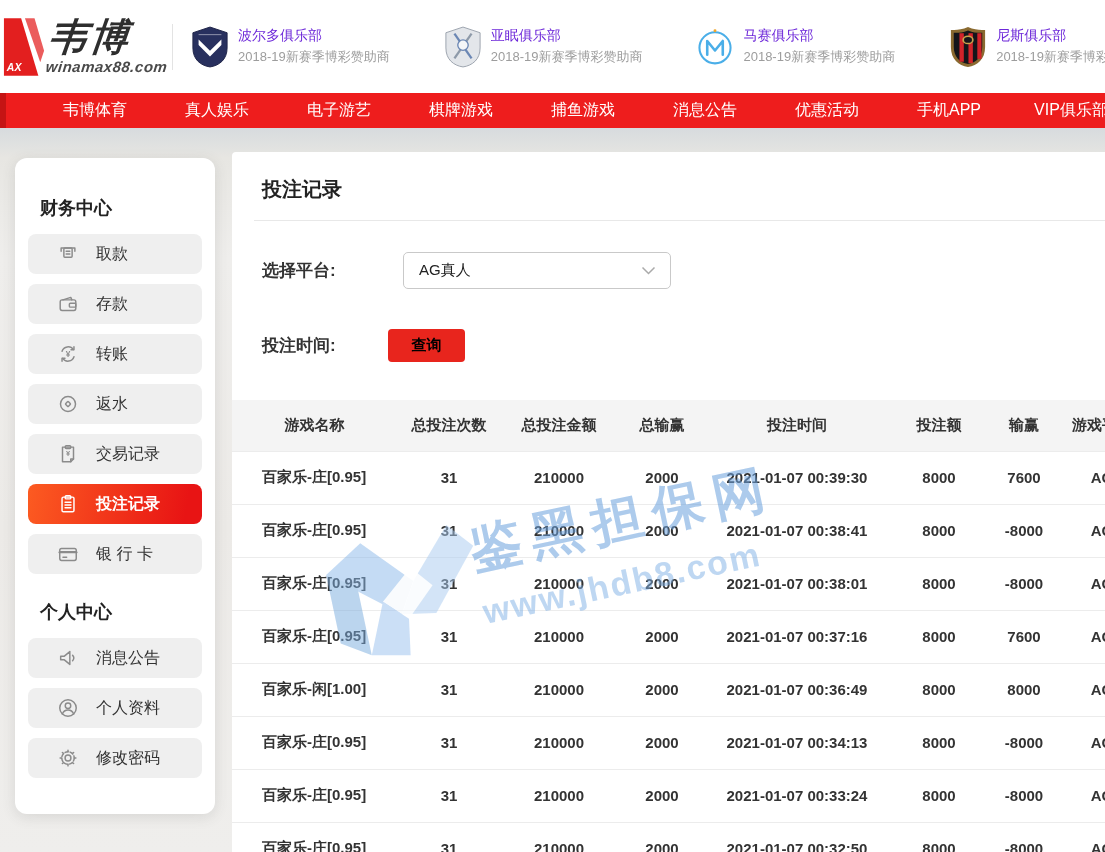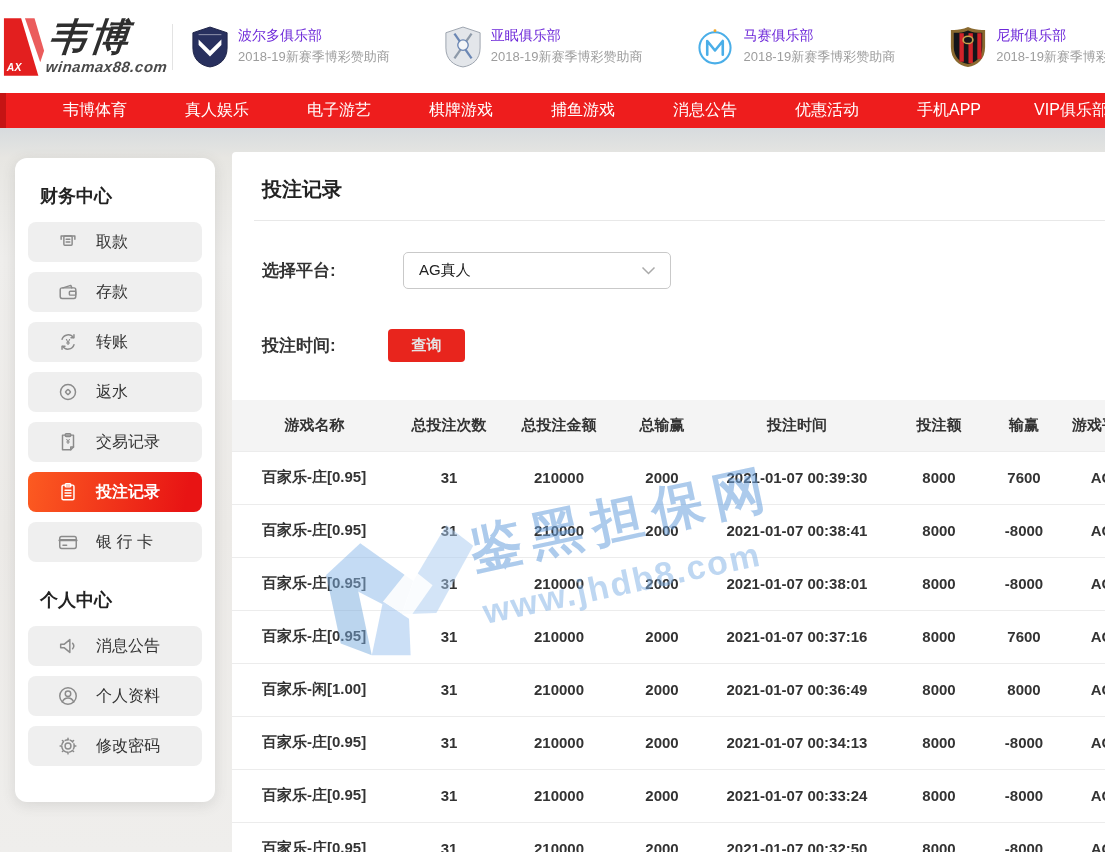--- a/index.html
+++ b/index.html
@@ -24,21 +24,21 @@
   .nav { height:35px; background:#ee1d1d; display:flex; align-items:center; padding-left:34px; position:relative; }
   .nav-edge { position:absolute; left:0; top:0; width:6px; height:35px; background:#c51414; }
   .nav-item { width:122px; flex:none; text-align:center; color:#fff; font-size:16px; cursor:pointer; white-space:nowrap; }
 
   
   .page-bg { position:relative; height:724px;
     background:linear-gradient(180deg,#d7dbde 0px,#e7e6e2 30px,#efeeec 130px,#eceae7 400px,#efeeec 100%); }
 
   
   .sidebar-card { position:absolute; left:15px; top:30px; width:200px; background:#fff;
-    border-radius:12px; box-shadow:0 3px 14px rgba(70,70,70,.14); padding:16px 13px 26px; }
+    border-radius:12px; box-shadow:0 3px 14px rgba(70,70,70,.14); padding:28px 13px 26px; }
   .side-title { font-size:18px; font-weight:bold; color:#222; margin:10px 0 14px 12px; }
   .side-title.second { margin-top:26px; }
   .side-item { height:40px; background:#efefef; border-radius:8px; display:flex; align-items:center;
     margin-bottom:10px; cursor:pointer; }
   .side-item .icon { margin-left:29px; display:flex; }
   .side-item .icon svg { width:22px; height:22px; fill:none; stroke:#8b8b8b; stroke-width:1.6;
     stroke-linecap:round; stroke-linejoin:round; }
   .side-item .icon svg text { fill:#8b8b8b; stroke:none; }
   .side-item .lbl { margin-left:17px; font-size:16px; color:#333; white-space:nowrap; }
   .side-item.active { background:linear-gradient(100deg,#fc5b21 0%,#e81414 90%); }
@@ -57,21 +57,21 @@
   .select-box { margin-left:31px; width:268px; height:37px; border:1px solid #c9c9c9; border-radius:5px;
     display:flex; align-items:center; justify-content:space-between; padding:0 14px 0 15px;
     font-size:15px; color:#222; cursor:pointer; background:#fff; }
   .chev svg { width:15px; height:9px; fill:none; stroke:#aaa; stroke-width:1.5; display:block; }
   .time-opts { display:flex; margin-left:20px; }
   .time-opt { width:93px; text-align:center; font-size:15px; color:#333; cursor:pointer; }
   .month-btn { margin-left:10px; width:77px; height:34px; border:2px solid #d4281f; border-radius:7px;
     color:#d4281f; font-weight:bold; font-size:15px; display:flex; align-items:center; justify-content:center;
     cursor:pointer; background:#fff; flex:none; }
   .query-btn { margin-left:16px; width:77px; height:33px; background:#e8251d; border-radius:4px;
-    color:#e5e5e5; font-weight:bold; font-size:15px; display:flex; align-items:center; justify-content:center;
+    color:#000000; font-weight:bold; font-size:15px; display:flex; align-items:center; justify-content:center;
     cursor:pointer; flex:none; }
 
   
   .bet-table { margin-top:38px; border-collapse:collapse; width:915px; table-layout:fixed; }
   .bet-table th { height:51px; background:#f4f4f4; font-size:15px; color:#333; font-weight:bold; }
   .bet-table td { height:53px; text-align:center; font-size:15px; color:#333; font-weight:bold;
     border-top:1px solid #ececec; white-space:nowrap; }
   .bet-table td:first-child { text-align:left; padding-left:30px; }
 
   

